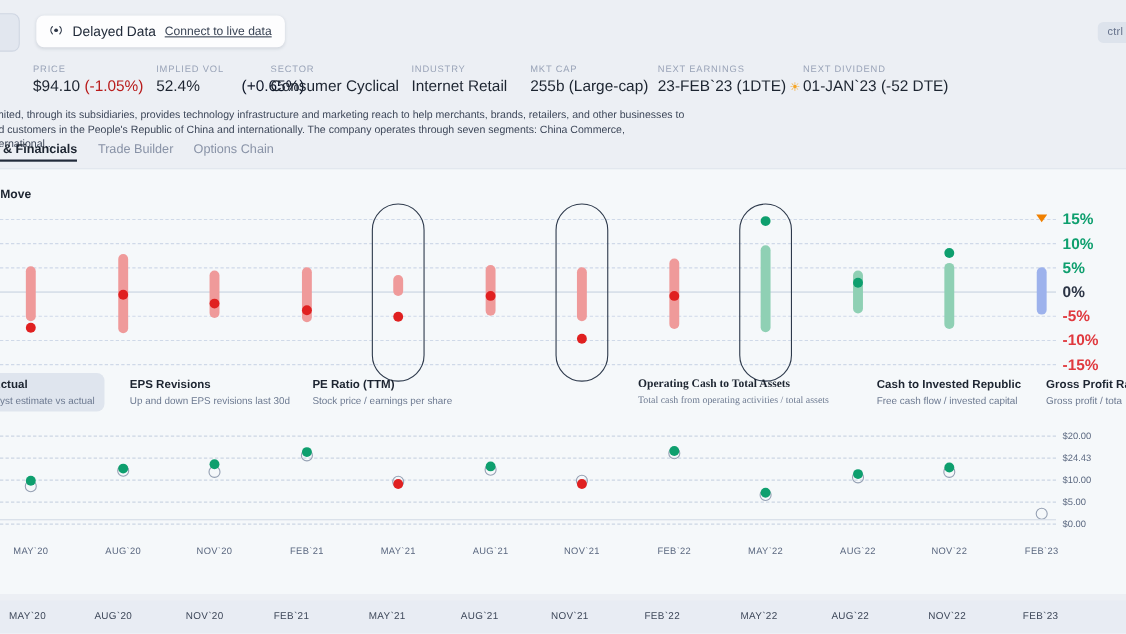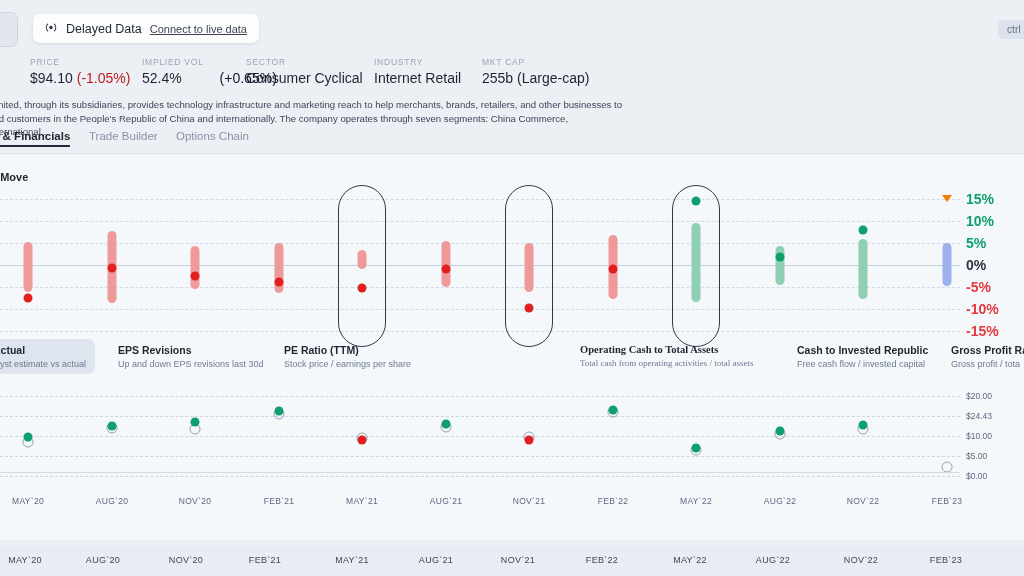--- a/index.html
+++ b/index.html
@@ -114,20 +114,28 @@
       <div class="lbl">SECTOR</div>
       <div class="val">Consumer Cyclical</div>
     </div>
     <div class="stat" style="left: 374px;">
       <div class="lbl">INDUSTRY</div>
       <div class="val">Internet Retail</div>
     </div>
     <div class="stat" style="left: 482px;">
       <div class="lbl">MKT CAP</div>
       <div class="val">255b (Large-cap)</div>
+    </div>
+    <div class="stat" style="left: 598px;">
+      <div class="lbl">NEXT EARNINGS</div>
+      <div class="val">23-FEB`23 (1DTE)<span class="sun"> ☀</span></div>
+    </div>
+    <div class="stat" style="left: 730px;">
+      <div class="lbl">NEXT DIVIDEND</div>
+      <div class="val">01-JAN`23 (-52 DTE)</div>
     </div>
   </div>
 
 <div id="desc">Limited, through its subsidiaries, provides technology infrastructure and marketing reach to help merchants, brands, retailers, and other businesses to and customers in the People's Republic of China and internationally. The company operates through seven segments: China Commerce, International...</div>
 
 <div id="tabs">
     <div class="tab active" style="left: -14px;">gs &amp; Financials</div>
     <div class="tab" style="left: 89px;">Trade Builder</div>
     <div class="tab" style="left: 176px; text-align: right;">Options Chain</div>
   </div>

